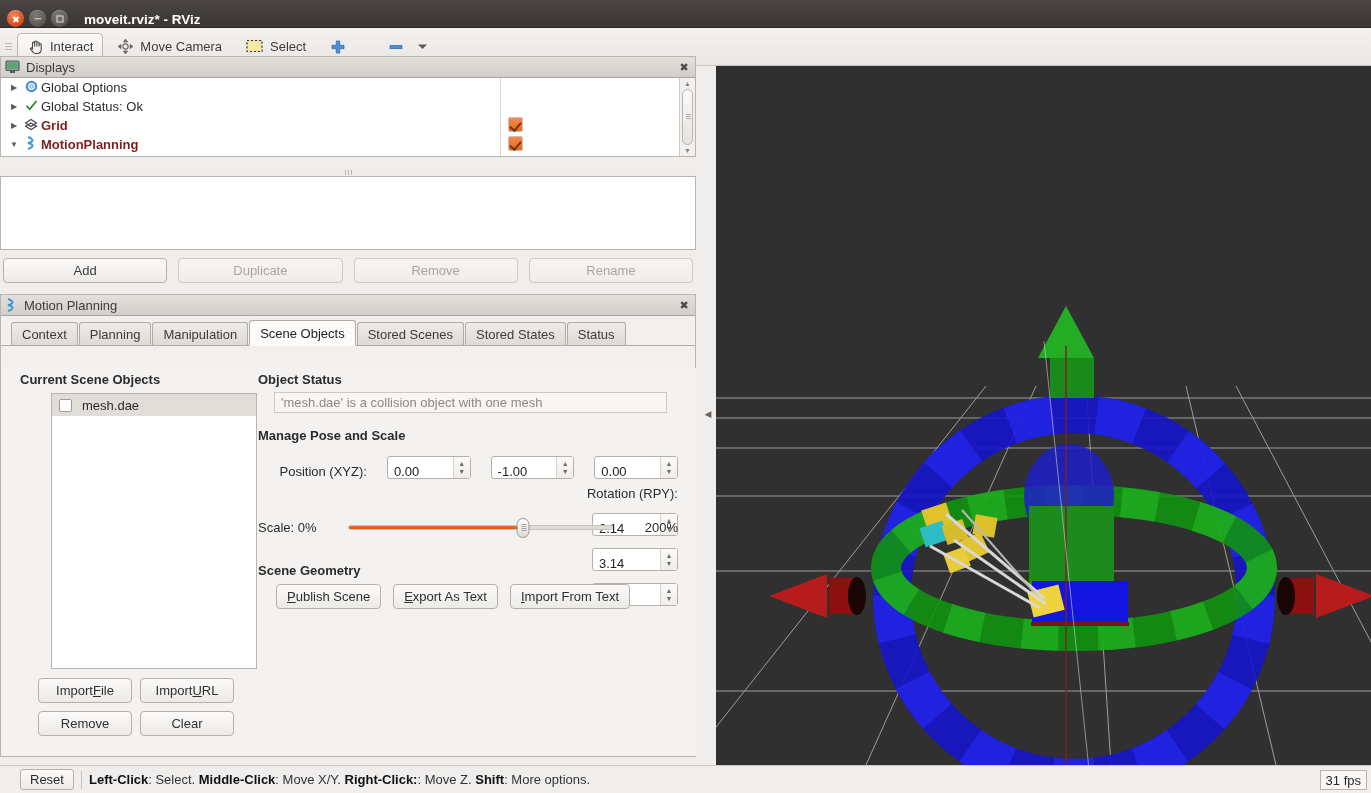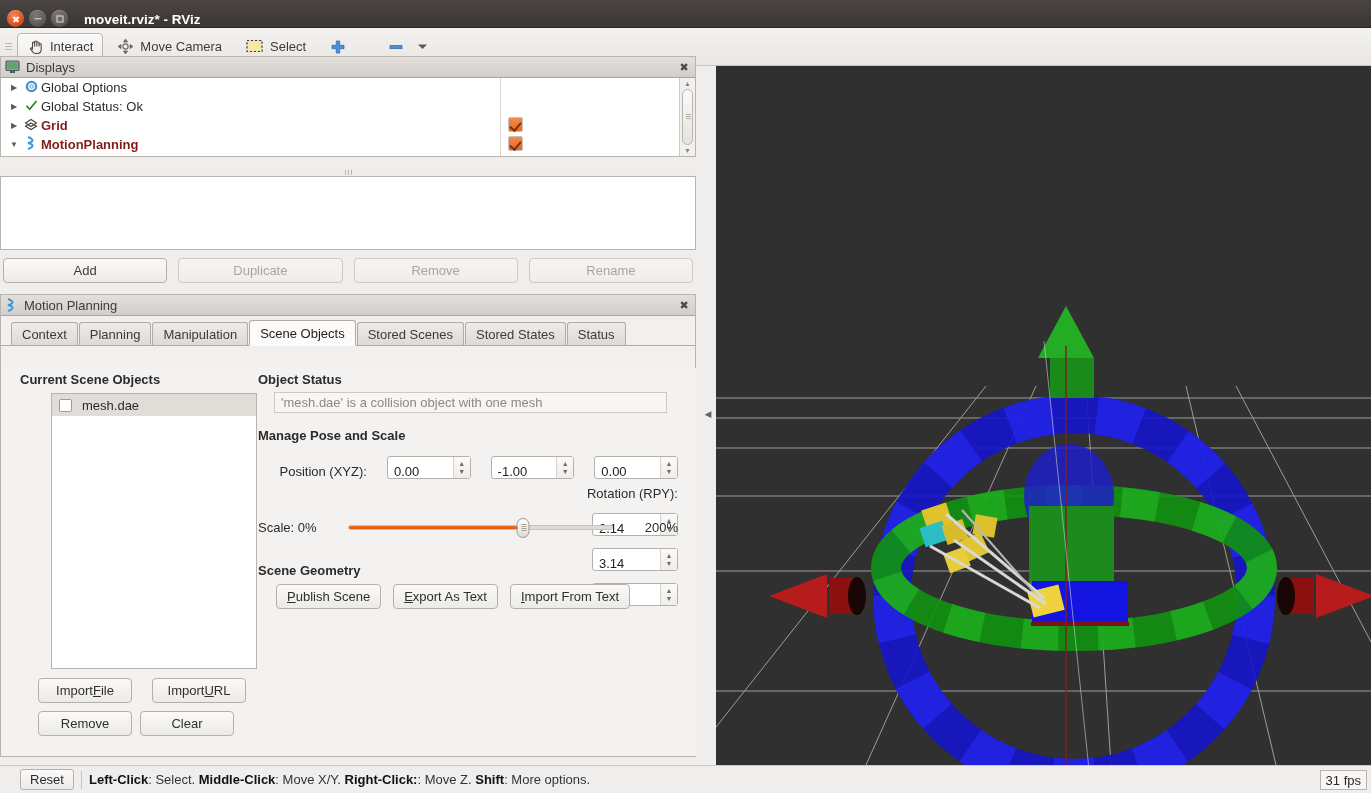--- a/index.html
+++ b/index.html
@@ -541,21 +541,21 @@
           <div class="gbtn">
             <span class="mn">E</span>
               <span>xport As Text</span>
           </div>
           <div class="gbtn">
             <span class="mn">I</span>
               <span>mport From Text</span>
           </div>
         </div>
 
-        <div style="position:absolute;left:36px;top:310px;display:flex;gap:20px;">
+        <div style="position:absolute;left:36px;top:310px;display:flex;gap:8px;">
           <div class="gbtn" style="width:94px;">
             <span>Import </span>
               <span class="mn">F</span>
               <span>ile</span>
           </div>
           <div class="gbtn" style="width:94px;">
             <span>Import </span>
               <span class="mn">U</span>
               <span>RL</span>
           </div>

